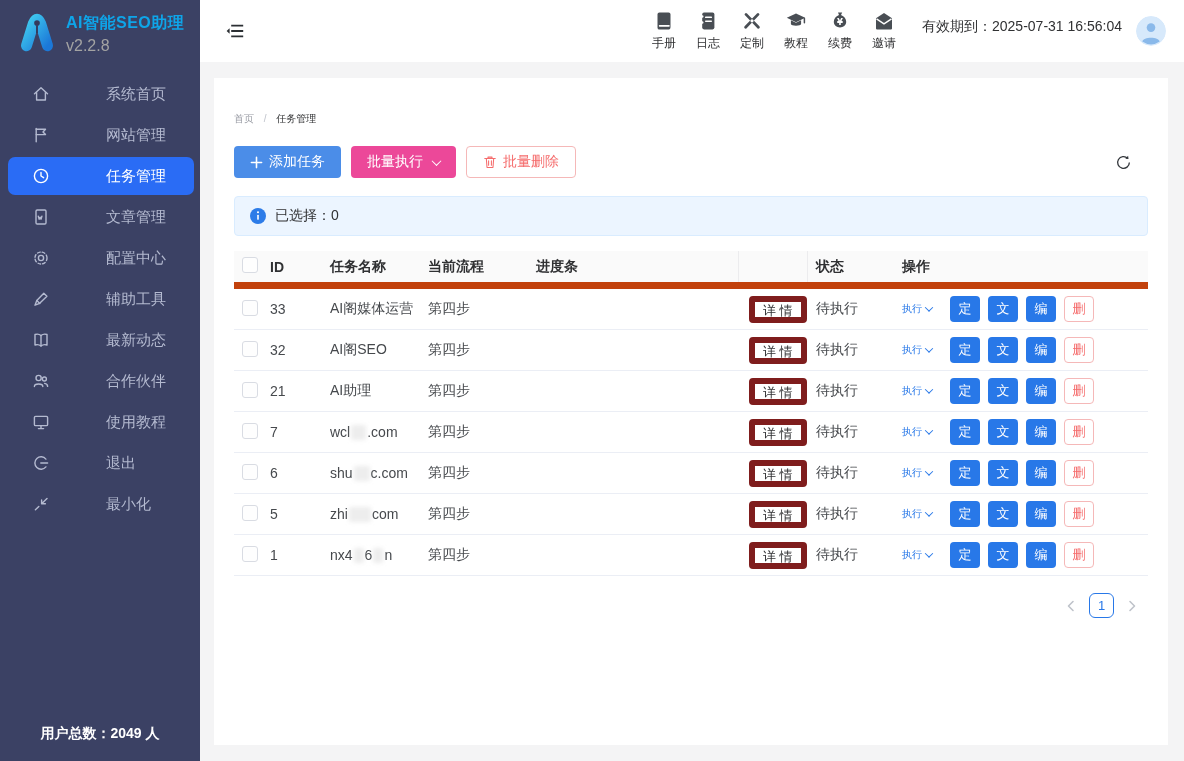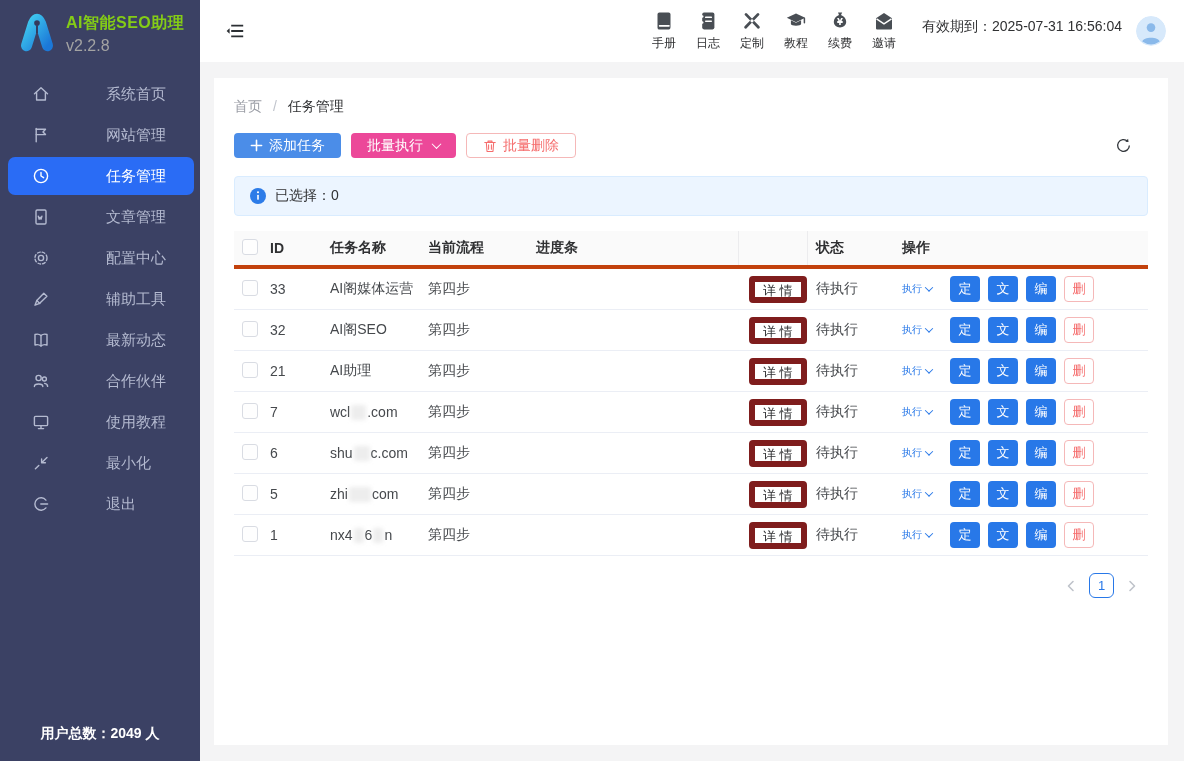--- a/index.html
+++ b/index.html
@@ -3,21 +3,21 @@
 <meta charset="utf-8">
 <style>
   * { margin:0; padding:0; box-sizing:border-box; }
   html,body { width:1184px; height:761px; overflow:hidden; }
   body { font-family:"Liberation Sans","DejaVu Sans",sans-serif; font-size:14px; color:#303133; background:#f4f4f5; }
   .app { display:flex; width:1184px; height:761px; }
 
   
   .sidebar { width:200px; flex-shrink:0; background:#3b4164; color:#b4bad0; display:flex; flex-direction:column; }
   .logo-row { display:flex; align-items:center; gap:8px; padding:11px 10px 10px 16px; }
-  .logo-txt .t1 { color:#84cc16; font-size:16px; font-weight:bold; letter-spacing:.5px; }
+  .logo-txt .t1 { color:#0ea5e9; font-size:16px; font-weight:bold; letter-spacing:.5px; }
   .logo-txt .t2 { color:#a3a3a3; font-size:16px; margin-top:3px; }
   .nav { flex:1; padding-top:6px; }
   .nav-item { display:flex; align-items:center; height:38px; margin:3px 6px 3px 8px; padding-left:24px; border-radius:7px; font-size:15px; cursor:pointer;gap:46px; }
   .nav-item .nico { width:18px; height:18px; margin-right:10px; flex-shrink:0; }
   .nav-item .nico svg { width:18px; height:18px; display:block; stroke:currentColor; fill:none; stroke-width:1.4; stroke-linecap:round; stroke-linejoin:round; }
   .nav-item.active { background:#2a6cf5; color:#ffffff; }
   .user-total { text-align:center; padding:16px 0 18px; color:#fff; font-weight:bold; font-size:14px; }
 
   
   .main { flex:1; display:flex; flex-direction:column; min-width:0; }
@@ -26,39 +26,39 @@
   .topbar-right { display:flex; align-items:center; }
   .quick { width:44px; display:flex; flex-direction:column; align-items:center; gap:3px; cursor:pointer; }
   .quick svg { width:22px; height:22px; display:block; }
   .quick .qlabel { font-size:12px; color:#303133; white-space:nowrap; }
   .expiry { font-size:14px; color:#303133; margin:0 14px 8px 16px; white-space:nowrap; }
   .avatar { width:30px; height:30px; border-radius:50%; overflow:hidden; cursor:pointer; }
 
   
   .content { flex:1; padding:16px 16px 16px 14px; }
   .card { background:#fff; height:667px; padding:18px 20px 20px; display:flex; flex-direction:column; }
-  .breadcrumb { font-size:14px; line-height:20px; }
+  .breadcrumb { font-size:10px; line-height:20px;margin-top:13px; }
   .breadcrumb .bc-home { color:#9a9da5; cursor:pointer; }
   .breadcrumb .bc-sep { color:#c0c4cc; margin:0 7px; }
   .breadcrumb .bc-cur { color:#303133; }
 
   .toolbar { display:flex; align-items:center; gap:10px; margin-top:17px; }
-  .btn { height:25px; border:none; border-radius:4px; font-size:14px; padding:0 16px; display:inline-flex; align-items:center; gap:6px; cursor:pointer; font-family:inherit; }
+  .btn { height:32px; border:none; border-radius:4px; font-size:14px; padding:0 16px; display:inline-flex; align-items:center; gap:6px; cursor:pointer; font-family:inherit; }
   .btn-add { background:#4b8de8; color:#fff; }
   .btn-exec { background:#ec4899; color:#fff; }
   .btn-del { background:#fff; border:1px solid #f5b8b8; color:#f56c6c;font-family:Liberation Serif, serif; }
   .chev { display:inline-block; width:7px; height:7px; border-right:1.6px solid currentColor; border-bottom:1.6px solid currentColor; transform:rotate(45deg) translate(-1px,-1px); margin-left:4px; }
   .refresh-btn { margin-left:auto; margin-right:16px; cursor:pointer; display:flex; }
 
   .alert { margin-top:18px; height:40px; background:#ecf5ff; border:1px solid #d9ecff; border-radius:4px; display:flex; align-items:center; gap:9px; padding:0 15px; font-size:14px; color:#303133; }
 
   
   .tbl { margin-top:15px; }
   .t-head, .t-row { display:grid; grid-template-columns:36px 60px 98px 108px 202px 70px 86px 1fr; align-items:center; }
-  .t-head { height:38px; background:#fafafa; font-weight:bold; color:#303133; border-bottom:4px solid #c2410c; }
+  .t-head { height:38px; background:#fafafa; font-weight:bold; color:#303133; border-bottom:7px solid #c2410c; }
   .t-row { height:41px; border-bottom:1px solid #ebeef5; color:#46494d; }
   .cell-check { padding-left:8px; }
   .checkbox { width:16px; height:16px; border:1px solid #d9dce3; border-radius:3px; background:#fefefe; display:inline-block; cursor:pointer; }
   .hdr-empty { height:100%; border-left:1px solid #ececee; border-right:1px solid #ececee; }
   .cell-detail { padding-left:11px; }
   .detail-btn { background:#fff; border:6px solid #7f1d1d; border-radius:4px; height:27px; padding:0 8px; font-size:13px; color:#303133; cursor:pointer; font-family:inherit; white-space:nowrap; }
   .cell-status { padding-left:8px; }
   .cell-ops { padding-left:8px; display:flex; align-items:center; }
   .exec-link { color:#2878e8; font-size:10px; cursor:pointer; white-space:nowrap; }
   .exec-link .chev { border-color:#2878e8; width:6px; height:6px; }
@@ -177,33 +177,33 @@
             <svg viewBox="0 0 18 18">
               <rect x="2.4" y="3.4" width="13.2" height="9.2" rx="1.2"></rect>
               <path d="M6.4 15.6h5.2M9 12.6v3"></path>
             </svg>
           </span>
         <span>使用教程</span>
       </div>
       <div class="nav-item">
         <span class="nico">
             <svg viewBox="0 0 18 18">
-              <path d="M15 3.4 9.6 8.8M9.6 5V8.8h3.8M3.4 14.8l3.4-3.4"></path>
-            </svg>
-          </span>
-        <span>最小化</span>
-      </div>
-      <div class="nav-item">
-        <span class="nico">
-            <svg viewBox="0 0 18 18">
               <path d="M13.9 5.1A6.2 6.2 0 1 0 13.9 12.9"></path>
               <path d="M8.8 9h6.8"></path>
             </svg>
           </span>
         <span>退出</span>
+      </div>
+      <div class="nav-item">
+        <span class="nico">
+            <svg viewBox="0 0 18 18">
+              <path d="M15 3.4 9.6 8.8M9.6 5V8.8h3.8M3.4 14.8l3.4-3.4"></path>
+            </svg>
+          </span>
+        <span>最小化</span>
       </div>
     </nav>
 
     <div class="user-total">用户总数：2049 人</div>
   </aside>
 
   <div class="main">
 
     <header class="topbar">
       <span class="collapse-btn">

